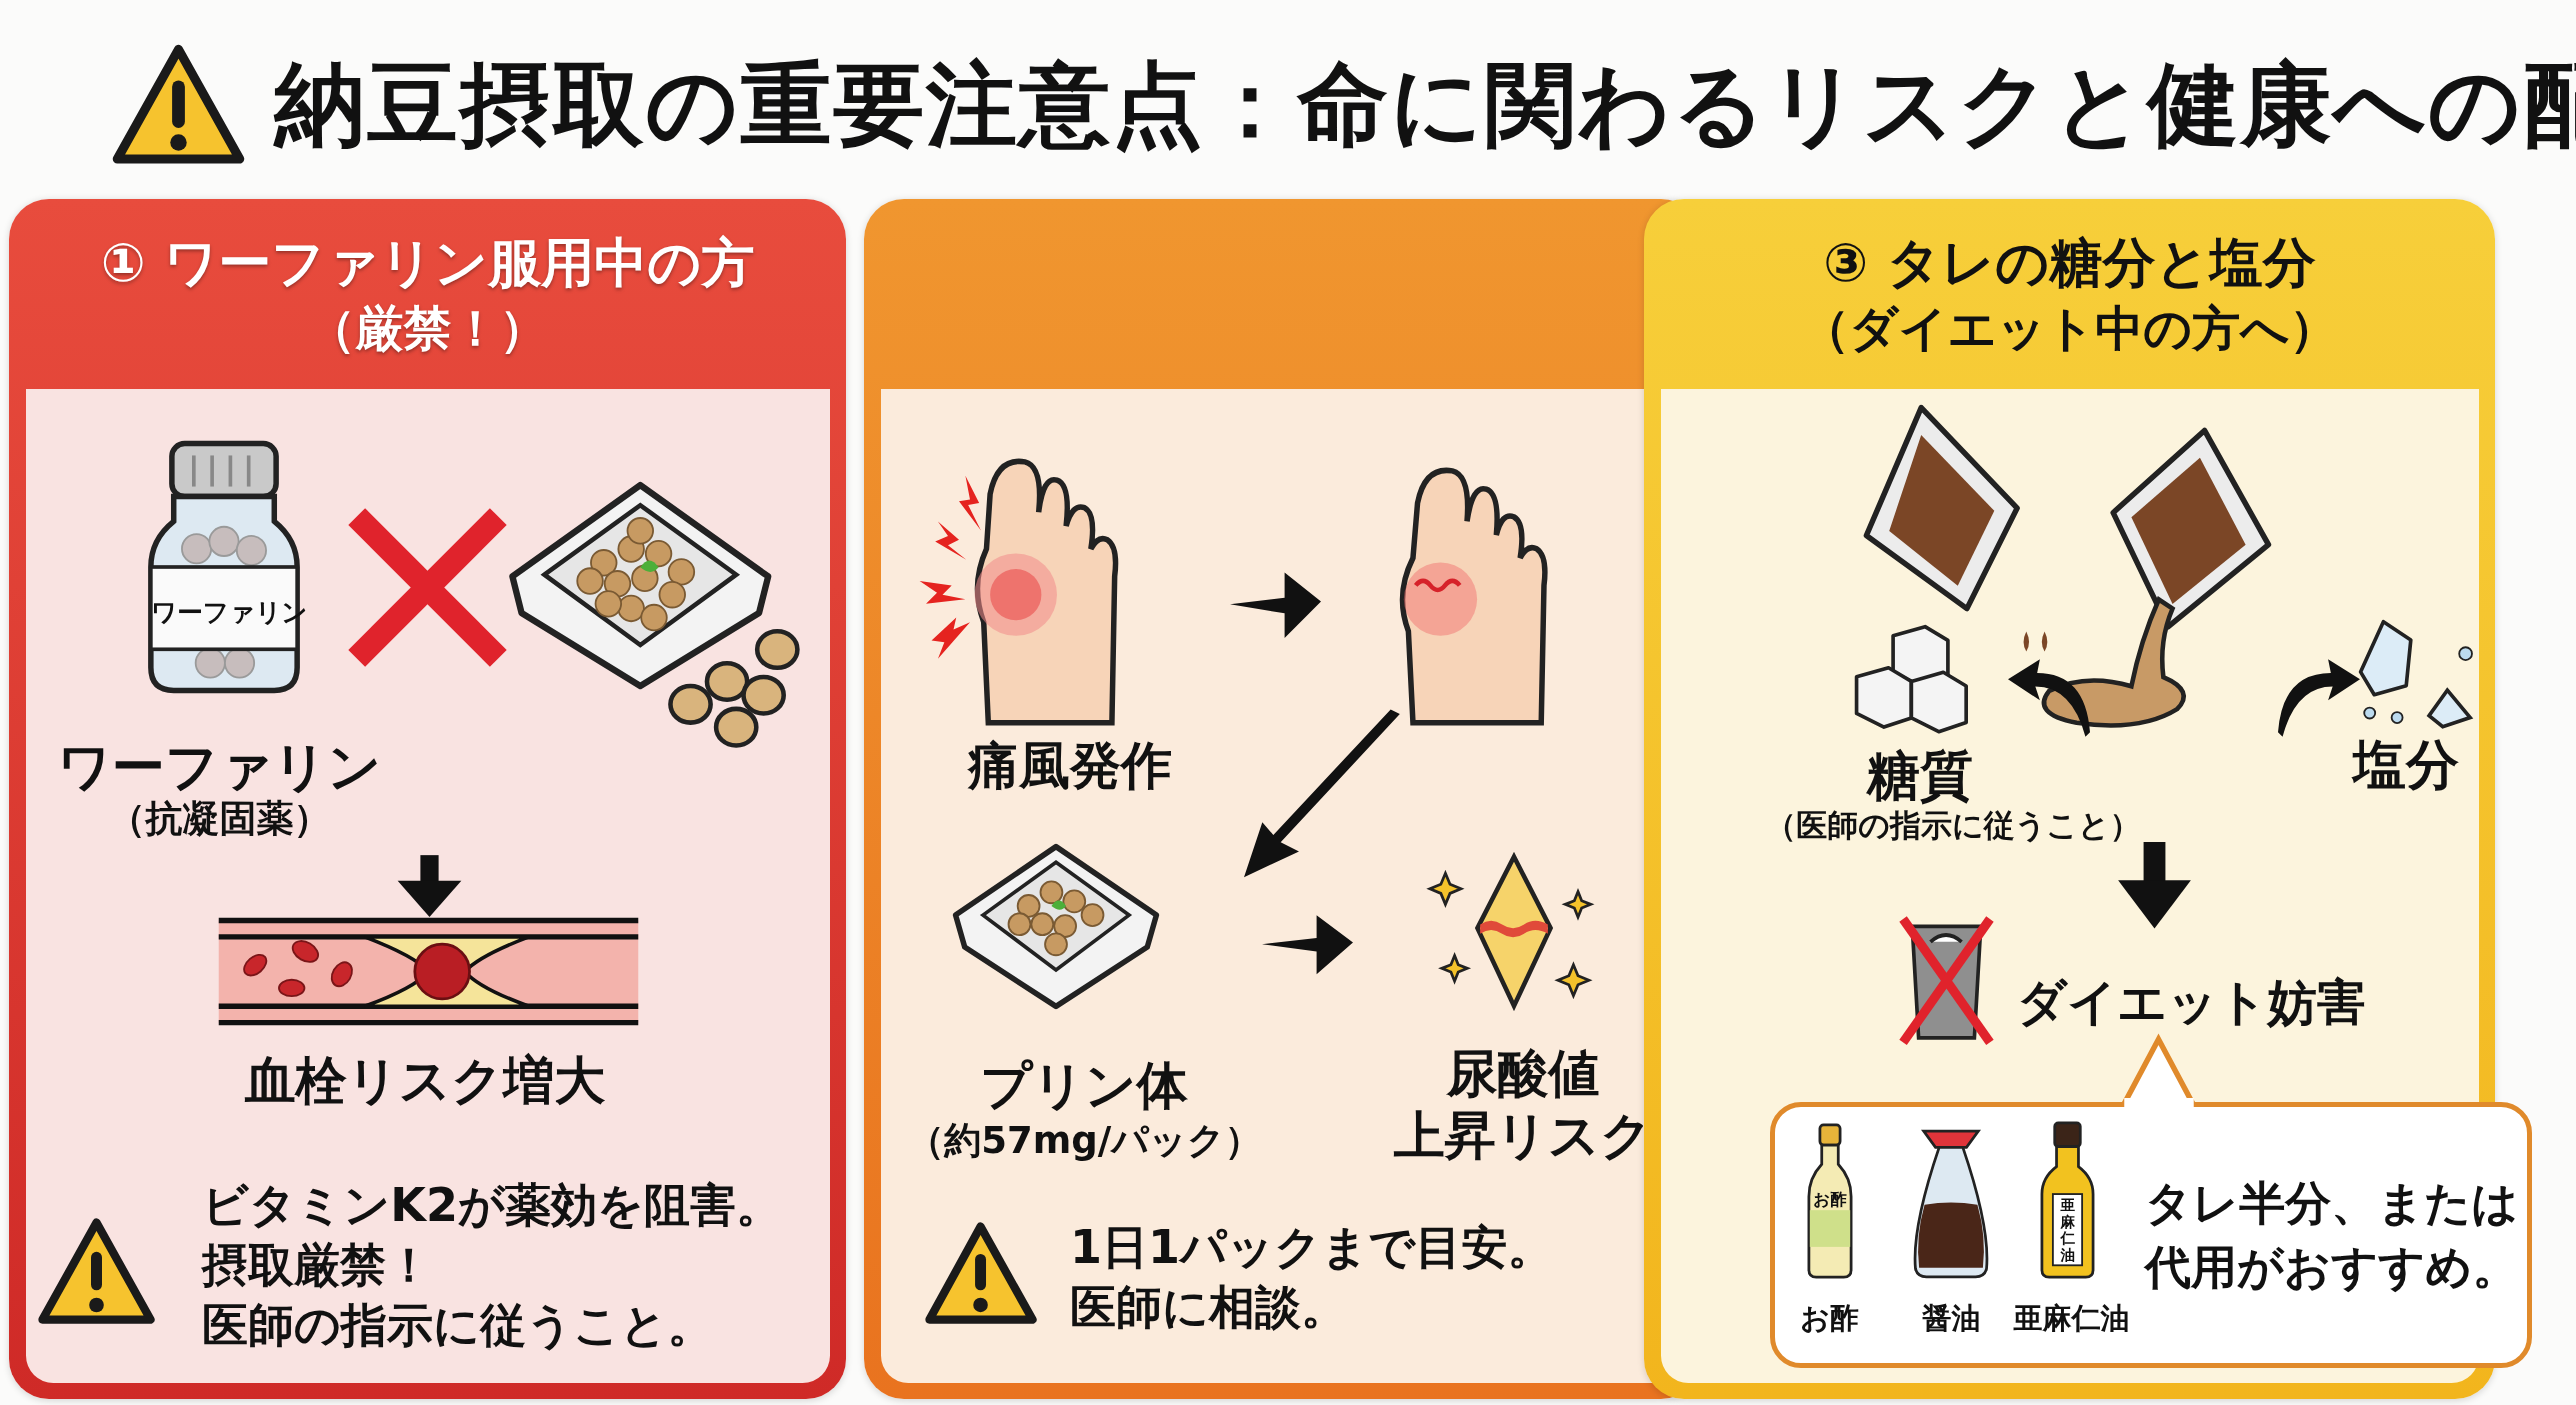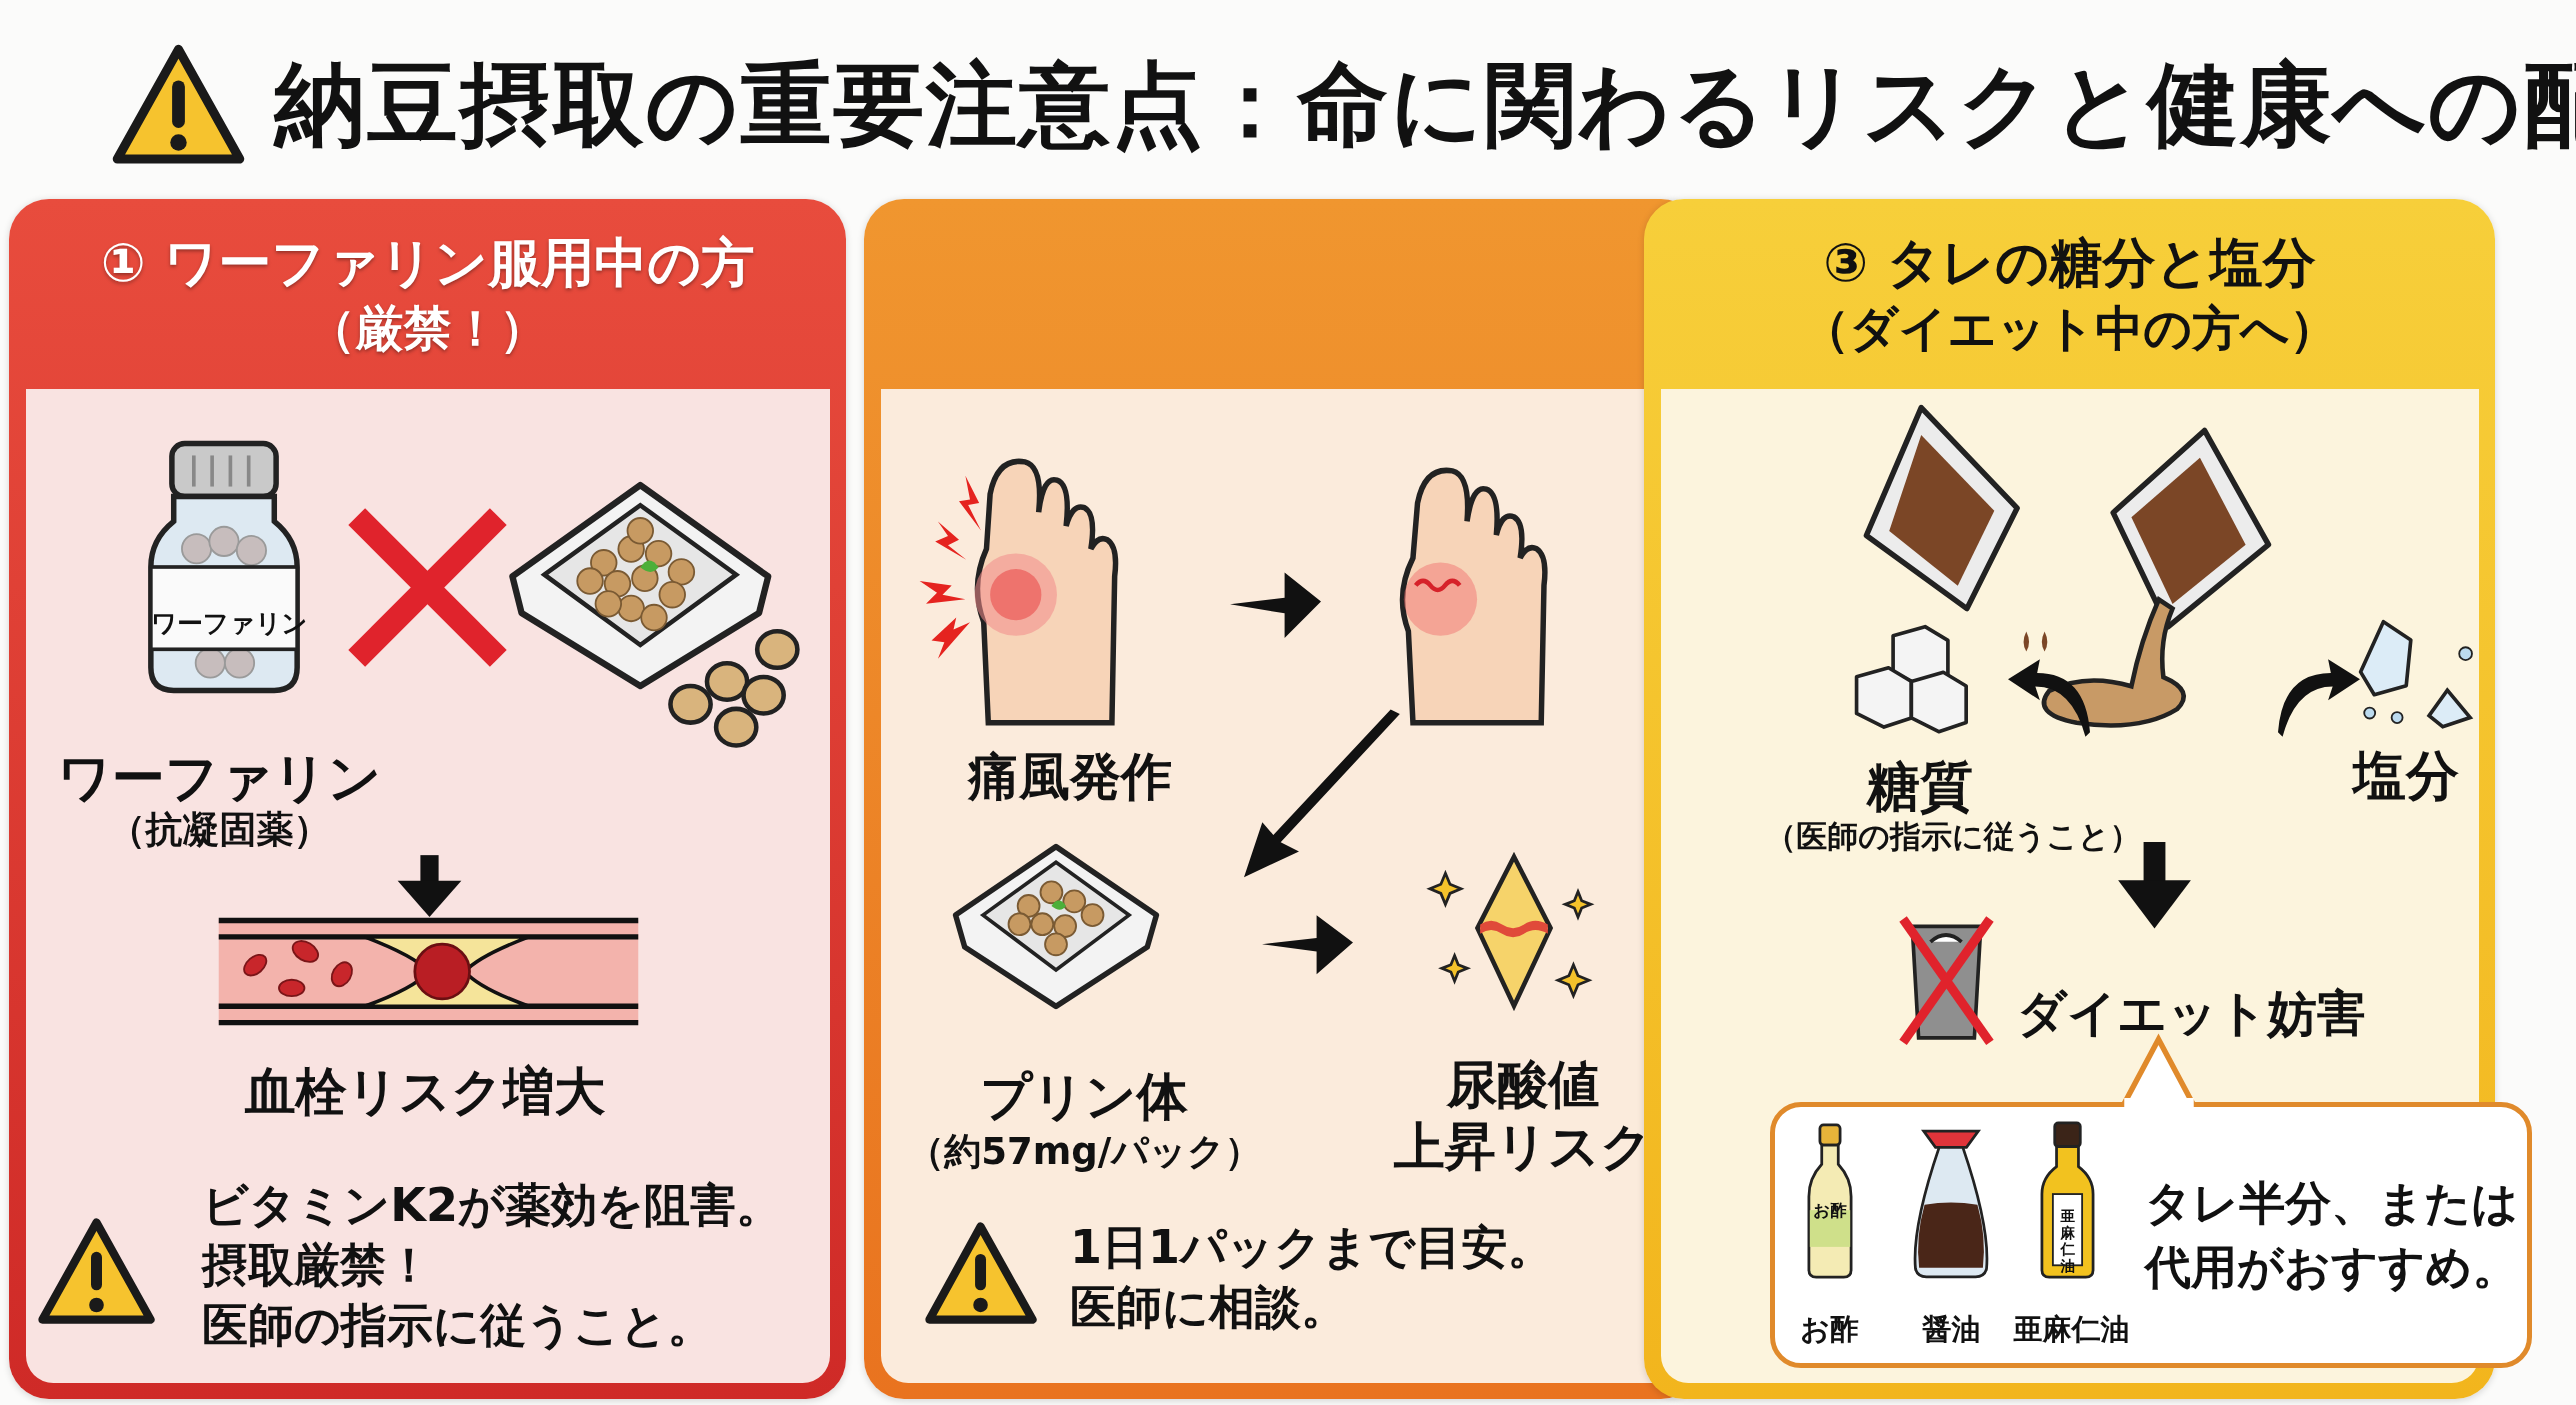--- a/index.html
+++ b/index.html
@@ -15,21 +15,21 @@
   .panel .body{position:absolute;left:16.5px;right:16.5px;top:190px;bottom:16.5px;border-radius:0 0 27.4px 27.4px;}
   .p1{left:9.1px;width:837px;background:linear-gradient(#e84c3d,#cf2a27);}
   .p1 .head{color:#fff;text-shadow:0 1.8px 3.7px rgba(0,0,0,.35);}
   .p1 .body{background:#f9e3e1;}
   .p2{left:864px;width:837px;background:linear-gradient(#f0962f,#e9731f);}
   .p2 .head{color:#fff;text-shadow:0 1.8px 3.7px rgba(0,0,0,.3);}
   .p2 .body{background:#fbebdc;}
   .p3{left:1644px;width:851px;background:linear-gradient(#f7cf3a,#f2b51d);}
   .p3 .head{color:#111;}
   .p3 .body{background:#fcf4dd;}
-  .lbl{position:absolute;font-weight:bold;white-space:nowrap;text-align:center;margin-top:11px;}
+  .lbl{position:absolute;font-weight:bold;white-space:nowrap;text-align:center;}
   .note{position:absolute;font-weight:bold;font-size:46px;line-height:60px;white-space:nowrap;}
   svg{position:absolute;overflow:visible;}
   .bubble{position:absolute;left:1770px;top:1102px;width:752px;height:256px;background:#fff;
           border:5.5px solid #e08a2b;border-radius:31px;}
   .bubble-tail{position:absolute;left:2122px;top:1039px;}
 </style>
 </head>
 <body>
 
 <div class="title-row">

